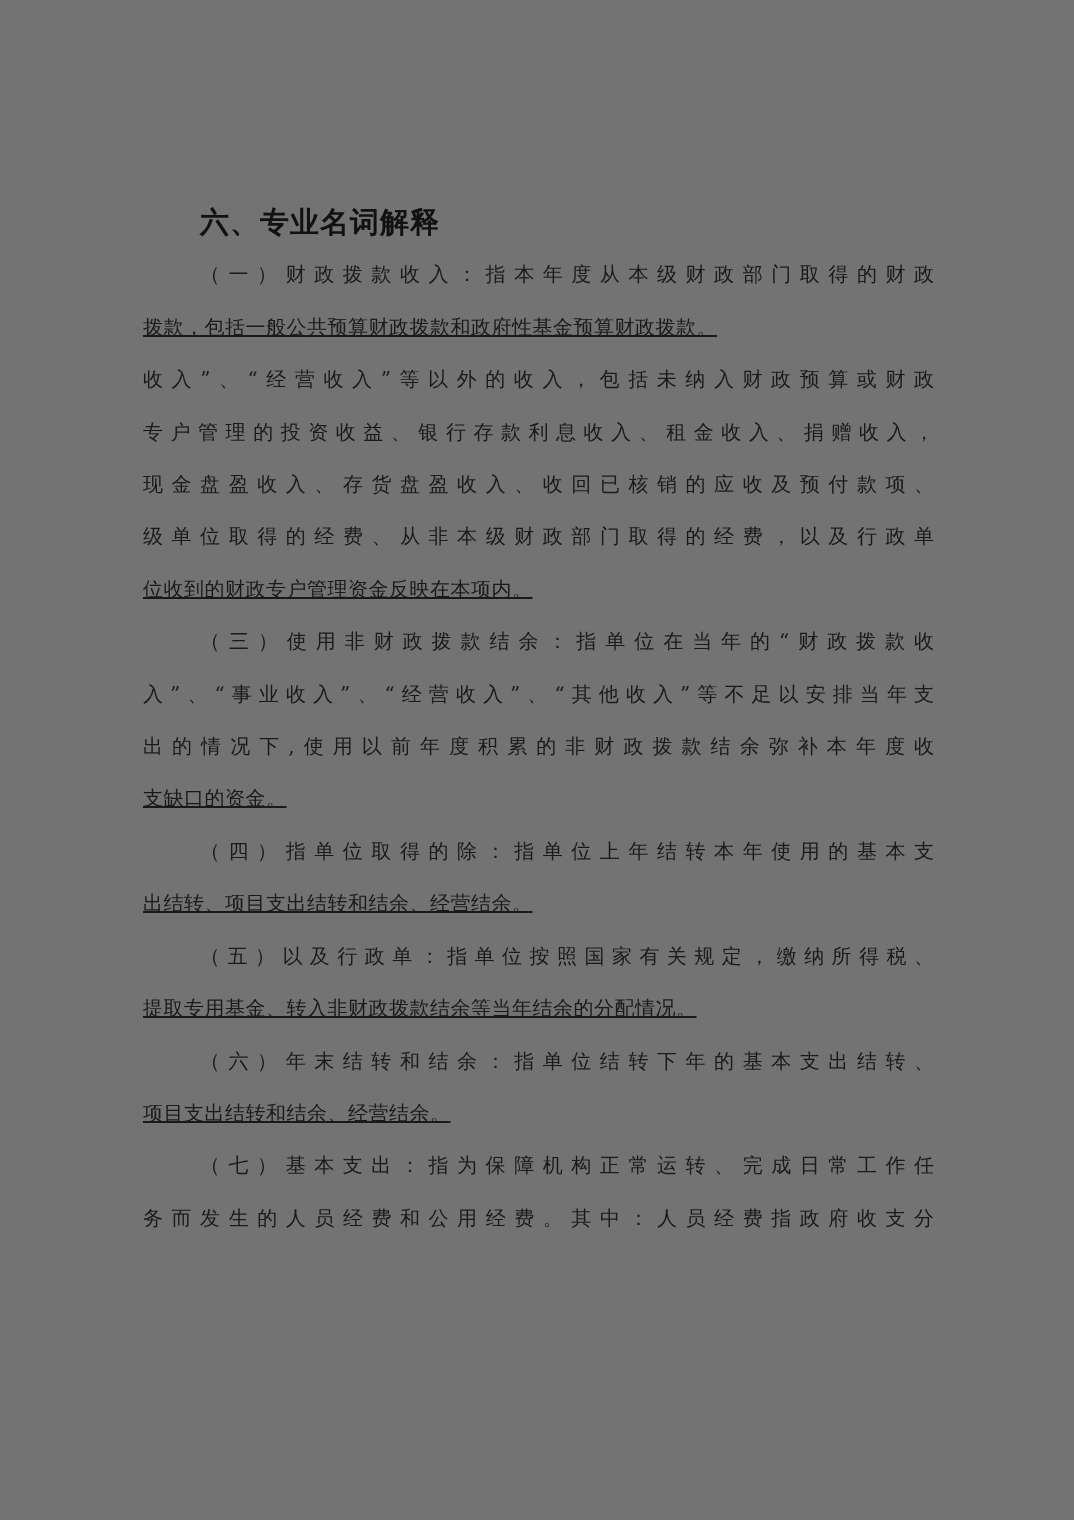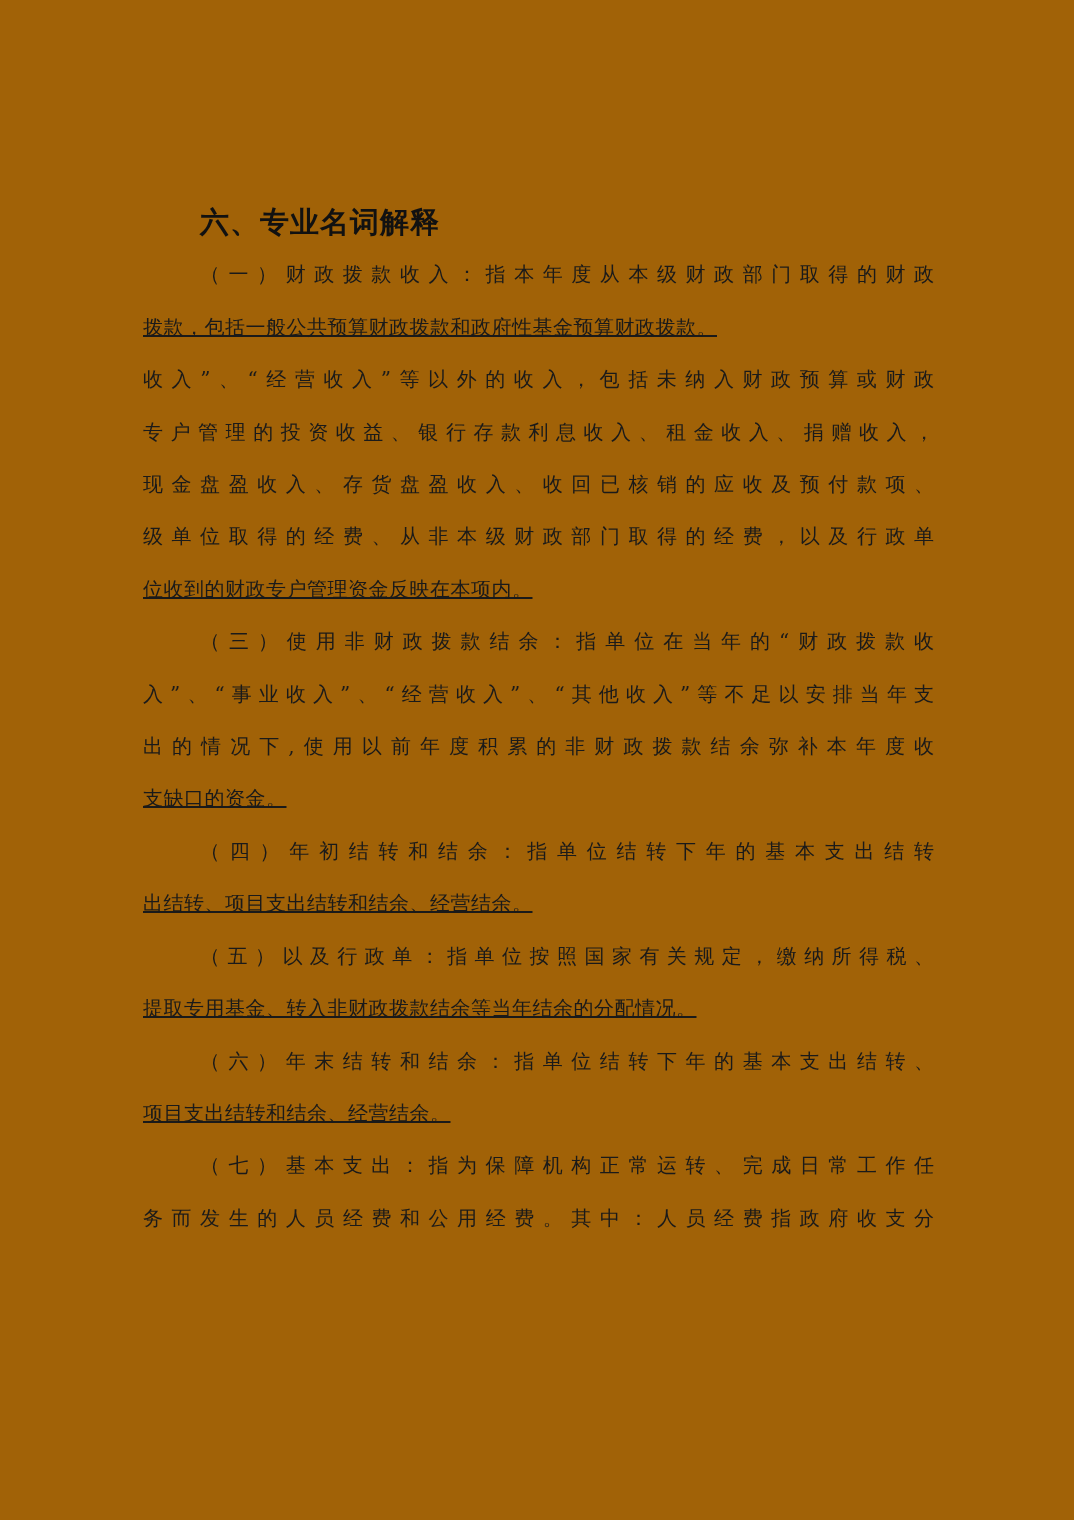--- a/index.html
+++ b/index.html
@@ -12,21 +12,21 @@
     height: 1520px;
     background: #ffffff;
     font-family: "DejaVu Serif", "Liberation Serif", serif;
   }
   .page {
     position: absolute;
     left: 0;
     top: 0;
     width: 1074px;
     height: 1520px;
-    background: #a16207;
+    background: #737373;
     color: #161616;
   }
   .content {
     position: absolute;
     left: 143px;
     top: 196px;
     width: 791px;
   }
   .heading {
     margin: 0;
@@ -68,21 +68,21 @@
         <div class="line last">拨款，包括一般公共预算财政拨款和政府性基金预算财政拨款。</div>
         <div class="line">收入”、“经营收入”等以外的收入，包括未纳入财政预算或财政</div>
         <div class="line">专户管理的投资收益、银行存款利息收入、租金收入、捐赠收入，</div>
         <div class="line">现金盘盈收入、存货盘盈收入、收回已核销的应收及预付款项、</div>
         <div class="line">级单位取得的经费、从非本级财政部门取得的经费，以及行政单</div>
         <div class="line last">位收到的财政专户管理资金反映在本项内。</div>
         <div class="line indent">（三）使用非财政拨款结余：指单位在当年的“财政拨款收</div>
         <div class="line">入”、“事业收入”、“经营收入”、“其他收入”等不足以安排当年支</div>
         <div class="line">出的情况下,使用以前年度积累的非财政拨款结余弥补本年度收</div>
         <div class="line last">支缺口的资金。</div>
-        <div class="line indent">（四）年初结转和结余：指单位结转下年的基本支出结转</div>
+        <div class="line indent">（四）指单位取得的除：指单位上年结转本年使用的基本支</div>
         <div class="line last">出结转、项目支出结转和结余、经营结余。</div>
         <div class="line indent">（五）以及行政单：指单位按照国家有关规定，缴纳所得税、</div>
         <div class="line last">提取专用基金、转入非财政拨款结余等当年结余的分配情况。</div>
         <div class="line indent">（六）年末结转和结余：指单位结转下年的基本支出结转、</div>
         <div class="line last">项目支出结转和结余、经营结余。</div>
         <div class="line indent">（七）基本支出：指为保障机构正常运转、完成日常工作任</div>
         <div class="line">务而发生的人员经费和公用经费。其中：人员经费指政府收支分</div>
       </div>
   </div>
 </div>

